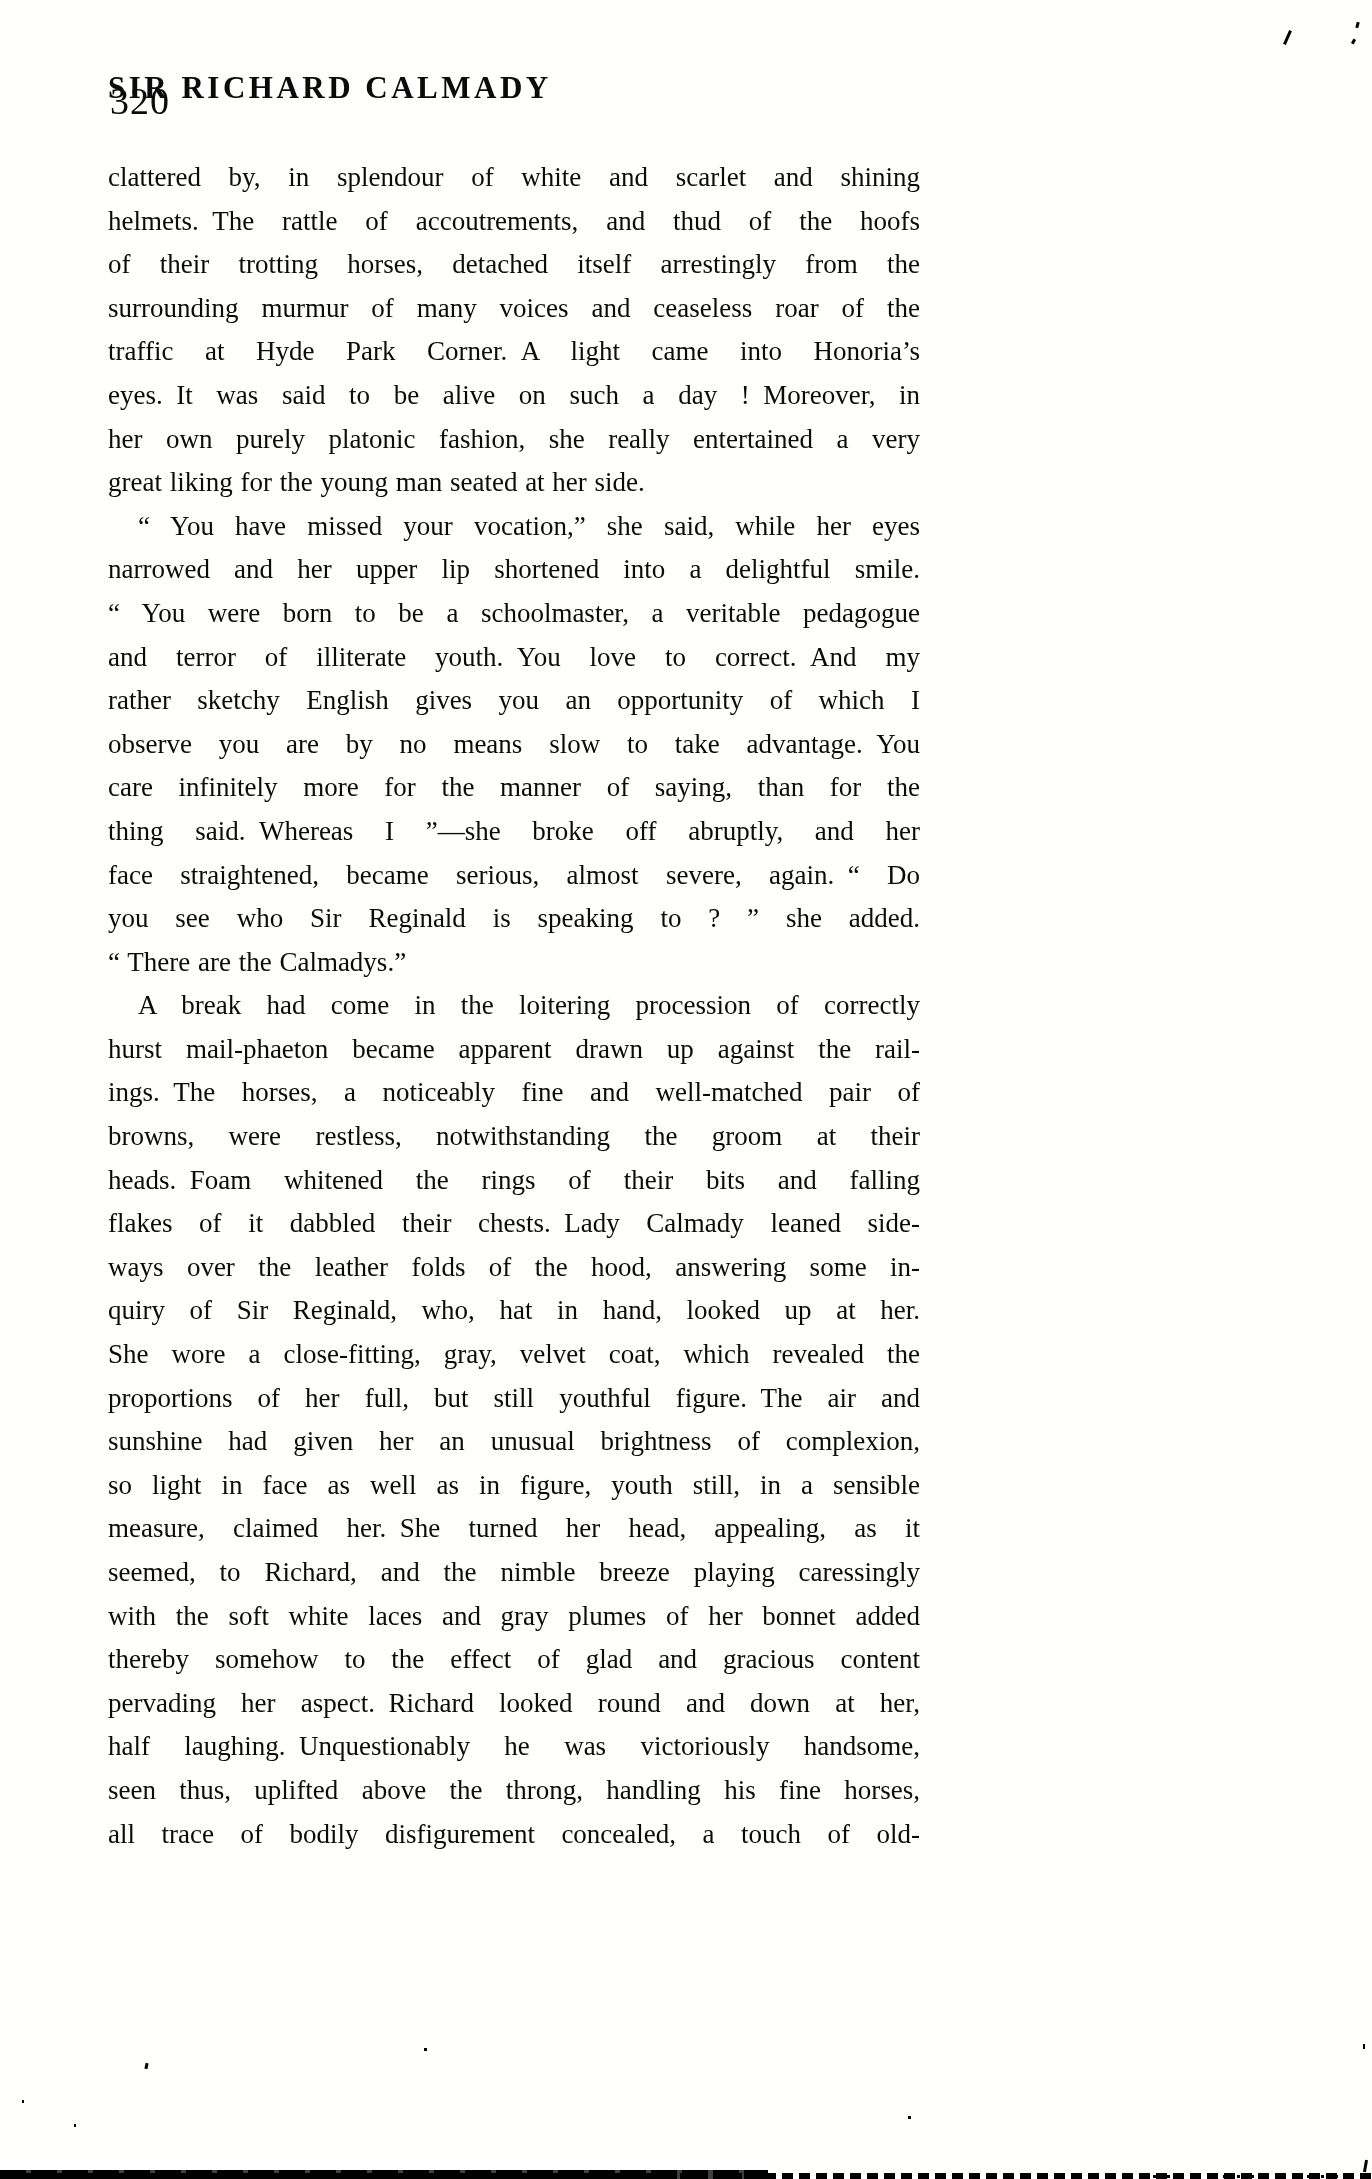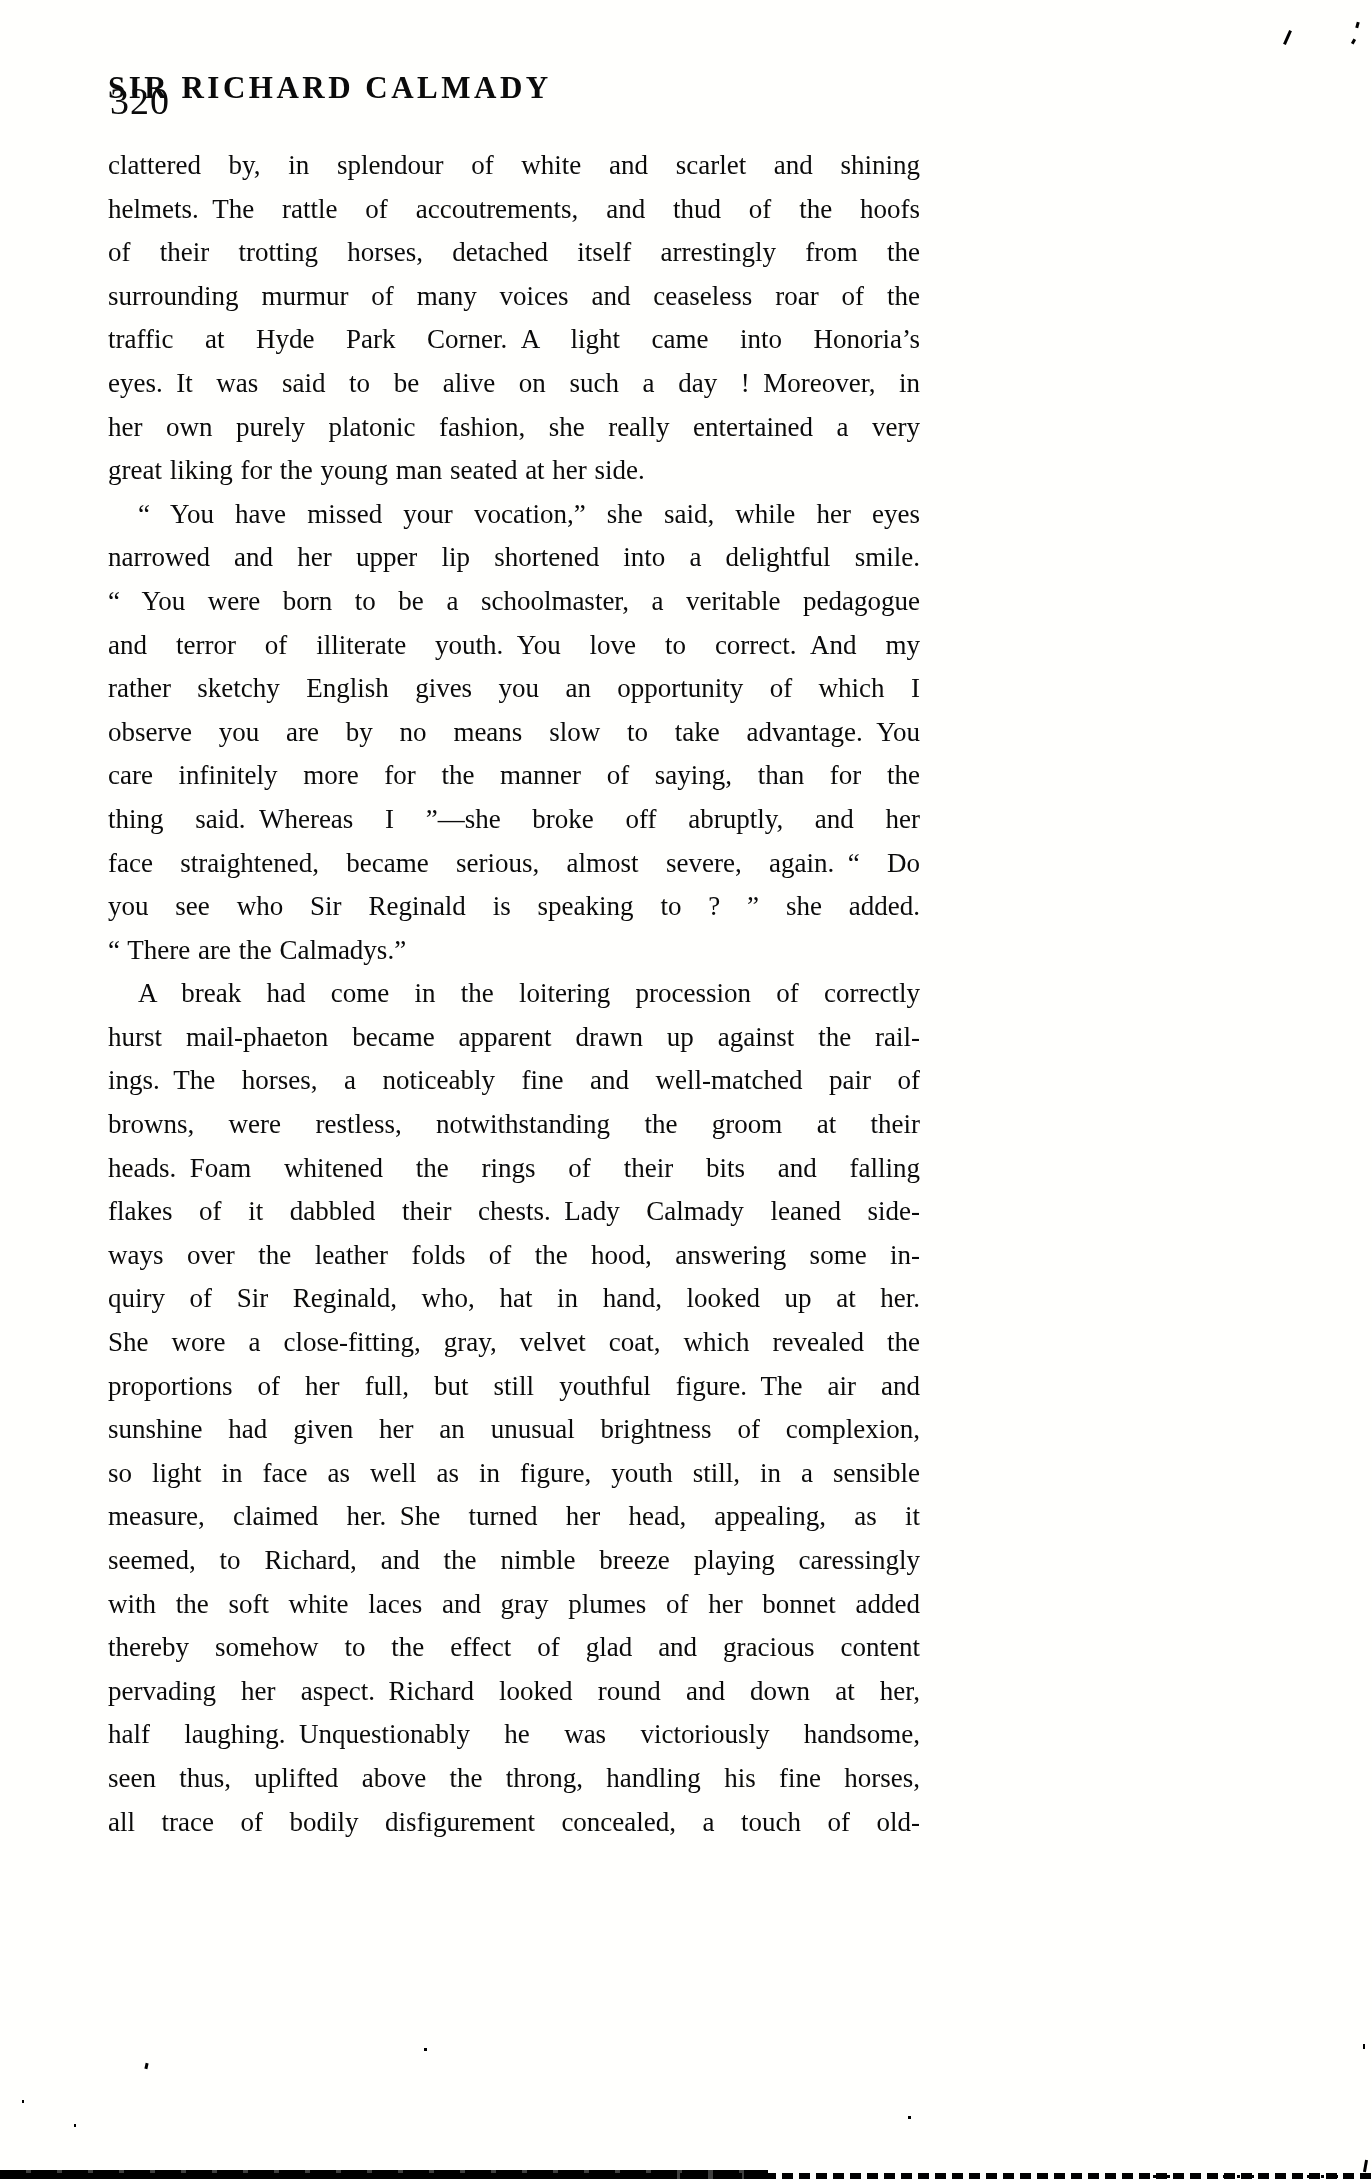--- a/index.html
+++ b/index.html
@@ -32,21 +32,21 @@
   }
   .running-title {
     margin: 0;
     text-align: left;
     font-size: 31px;
     font-weight: bold;
     letter-spacing: 3.5px;
     white-space: nowrap;
   }
   .text-block {
-    margin-top: 34px;
+    margin-top: 46px;
   }
   .line {
     font-size: 27px;
     line-height: 43.6px;
     height: 43.6px;
     white-space: nowrap;
     text-align: justify;
     text-align-last: justify;
     word-spacing: 1px;
   }

